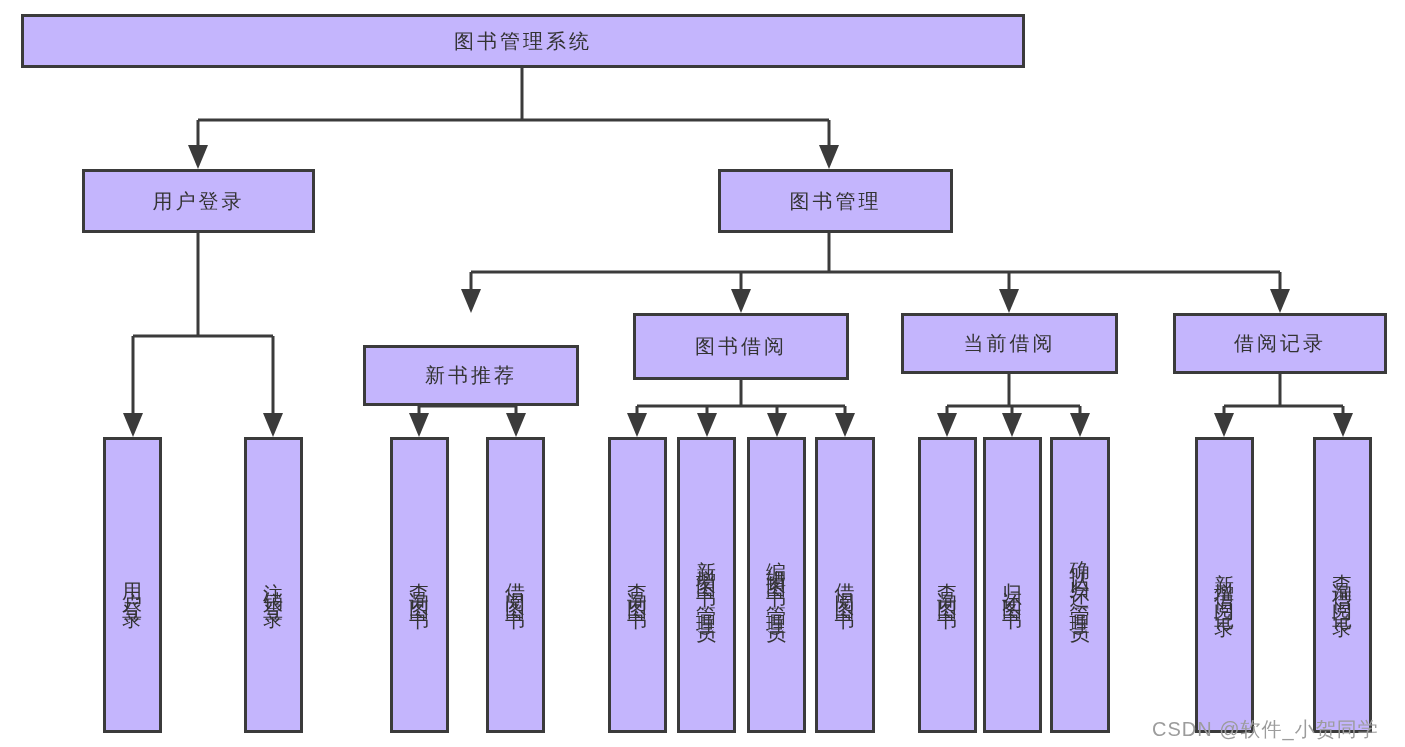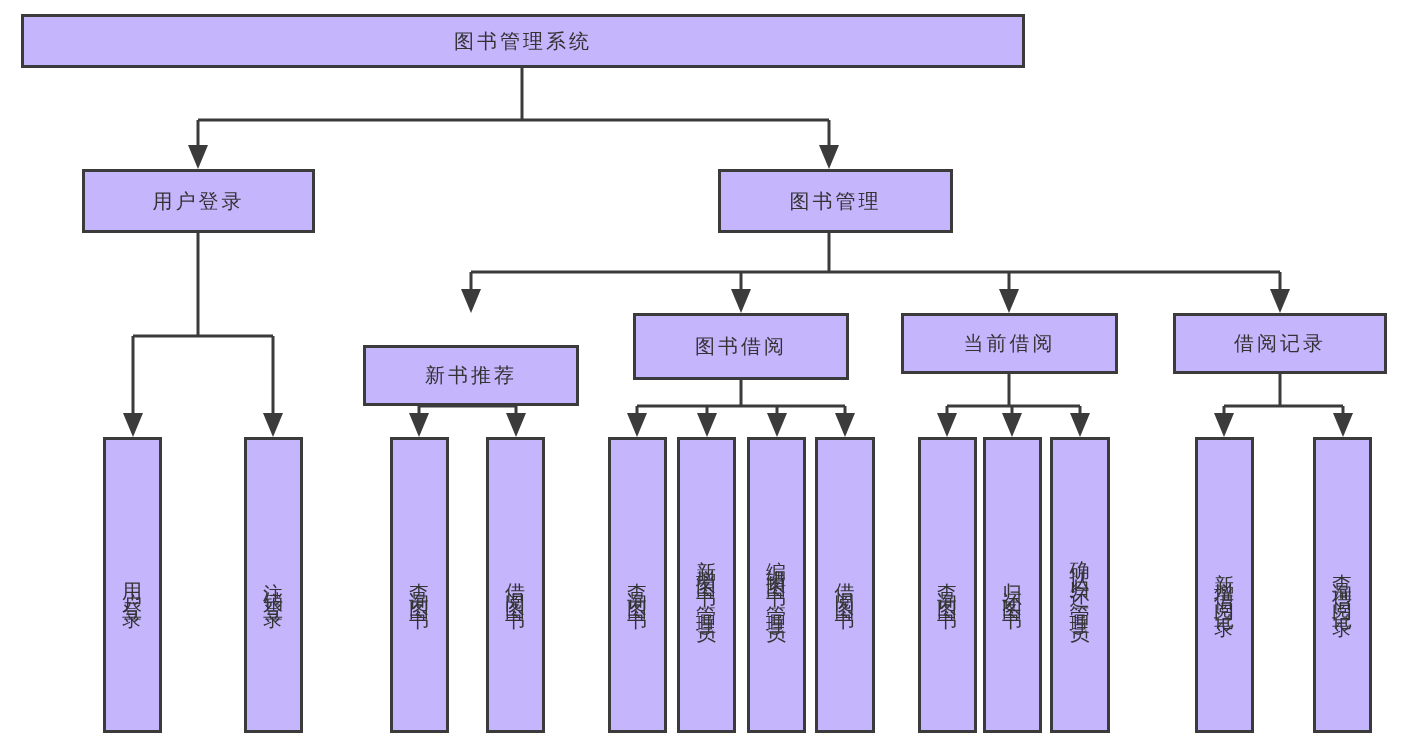--- a/index.html
+++ b/index.html
@@ -204,14 +204,15 @@
     <span>确认归还（管理员）</span>
   </div>
 
   <div class="node node-v" style="left:1195px;top:437px;width:59px;height:296px;">
     <span>新增借阅记录</span>
   </div>
   <div class="node node-v" style="left:1313px;top:437px;width:59px;height:296px;">
     <span>查询借阅记录</span>
   </div>
 
+  <div class="watermark">CSDN @软件_小贺同学</div>
 
 </div>
 
 </body></html>

